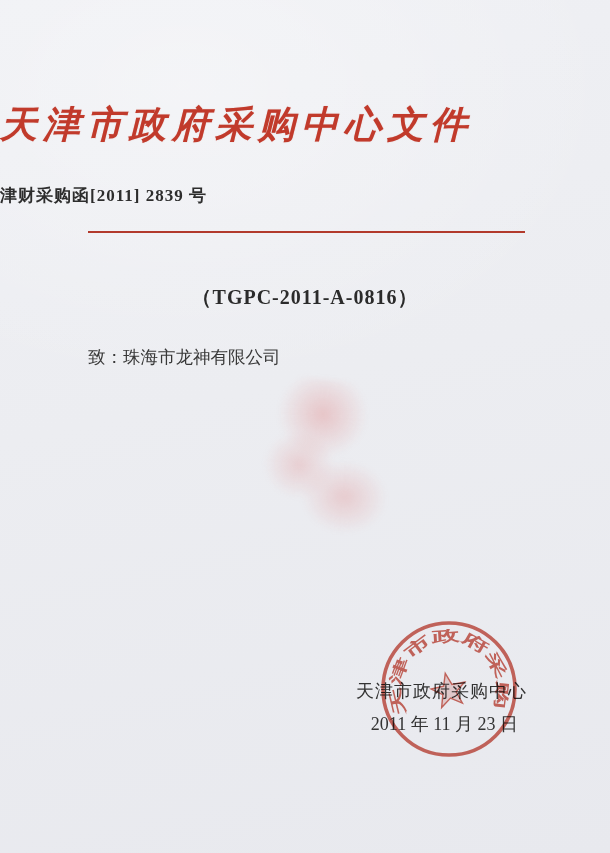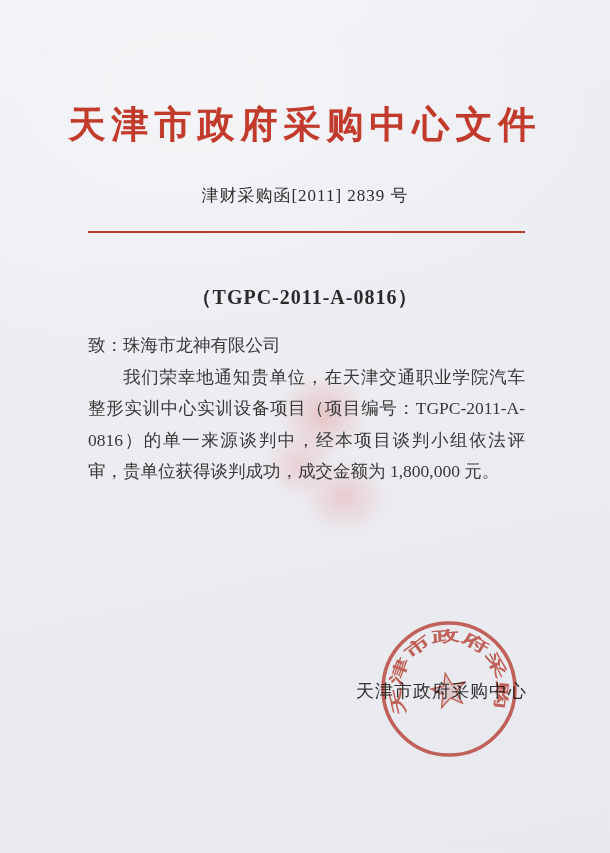--- a/index.html
+++ b/index.html
@@ -18,36 +18,36 @@
     font-family: "Liberation Serif", "DejaVu Serif", serif;
     color: #363636;
   }
 
   .header-title {
     position: absolute;
     top: 100px;
     left: 0;
     width: 610px;
     margin: 0;
-    text-align: center;
     font-size: 37px;
     font-weight: bold;
     letter-spacing: 6px;
     color: #c13a2b;
     text-shadow: 0 0 1px rgba(193,58,43,0.35);
+    font-style: italic;
   }
 
   .doc-number {
     position: absolute;
     top: 184px;
     left: 0;
     width: 610px;
-    text-align: center;
+    text-align: left;
     font-size: 17px;
-    font-weight: normal;
+    font-weight: bold;
     letter-spacing: 1px;
     color: #2d2d2d;
   }
 
   .red-rule {
     position: absolute;
     top: 231px;
     left: 88px;
     width: 437px;
     height: 2px;
@@ -101,20 +101,21 @@
     line-height: 31.5px;
     text-align: justify;
     color: #383838;
   }
   .body-text p {
     margin: 0;
     text-indent: 2em;
   }
   .body-text p.recipient {
     text-indent: 0;
+    margin-top: 12px;
   }
 
   .signature-org {
     position: absolute;
     top: 679px;
     left: 0;
     right: 83px;
     text-align: right;
     font-size: 18px;
     letter-spacing: 1px;
@@ -155,25 +156,25 @@
 
   <div class="red-rule"></div>
 
 
   <div class="notice-code">（TGPC-2011-A-0816）</div>
 
   <div class="watermark"></div>
 
   <div class="body-text">
     <p class="recipient"><span>致：</span><span>珠海市龙神有限公司</span></p>
-    <p>我们荣幸地通知贵单位，在天津交通职业学院汽车整形实训中心实训设备项目（项目编号：TGPC-2011-A-0816）的单一来源谈判中，经本项目谈判小组依法评审，贵单位获得谈判成功，成交金额为 1,800,000 元。</p>
   </div>
 
   <div class="signature-org">天津市政府采购中心</div>
 
+  <div class="signature-date">2011 年 11 月 23 日</div>
 
   <svg class="seal" width="146" height="146" viewBox="0 0 146 146">
     <circle cx="73" cy="72" r="66" fill="none" stroke="#c7493b" stroke-width="3.6"></circle>
     <path id="sealArc" d="M 31.4 96 A 48 48 0 1 1 114.6 96" fill="none"></path>
     <text class="seal-text">
       <textPath href="#sealArc" startOffset="0" textLength="250" lengthAdjust="spacingAndGlyphs">天津市政府采购中心</textPath>
     </text>
     <path d="M73,56 L77.2,68.2 L90.1,68.4 L79.8,76.2 L83.6,88.6 L73,81.2 L62.4,88.6 L66.2,76.2 L55.9,68.4 L68.8,68.2 Z" fill="rgba(199,73,59,0.25)" stroke="#c7493b" stroke-width="1.4" transform="rotate(-12 73 74)"></path>
   </svg>
 

